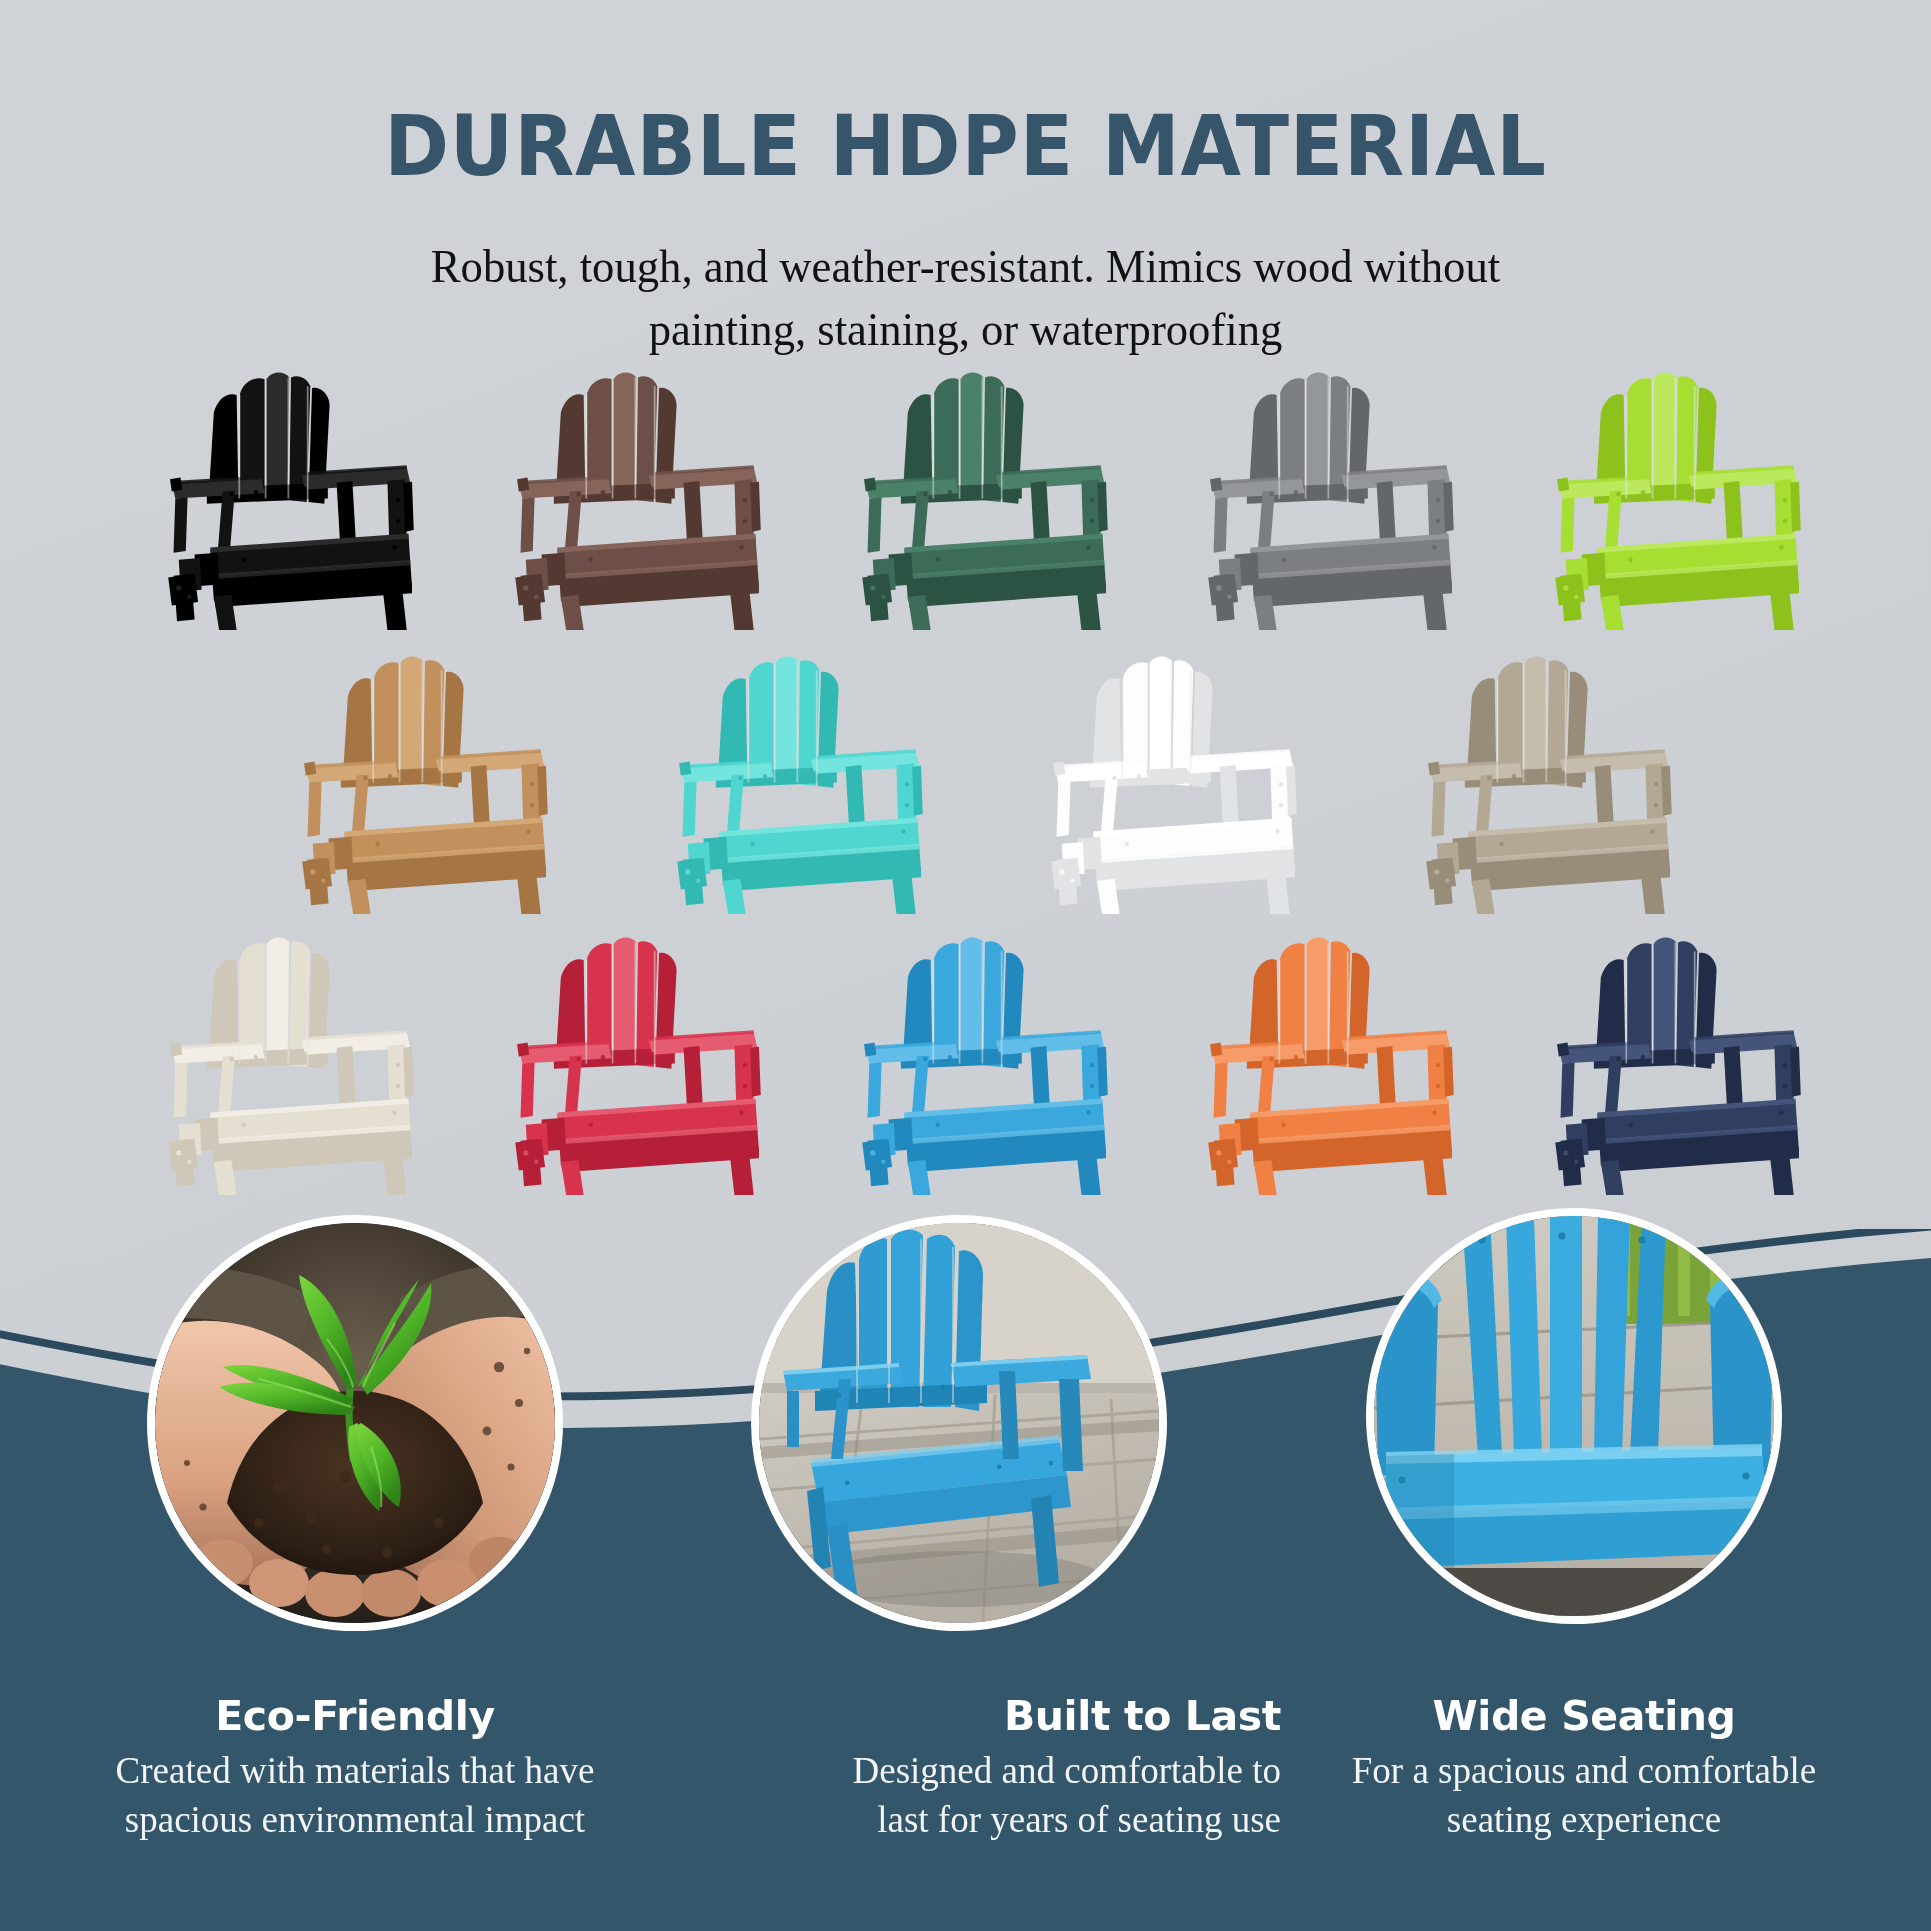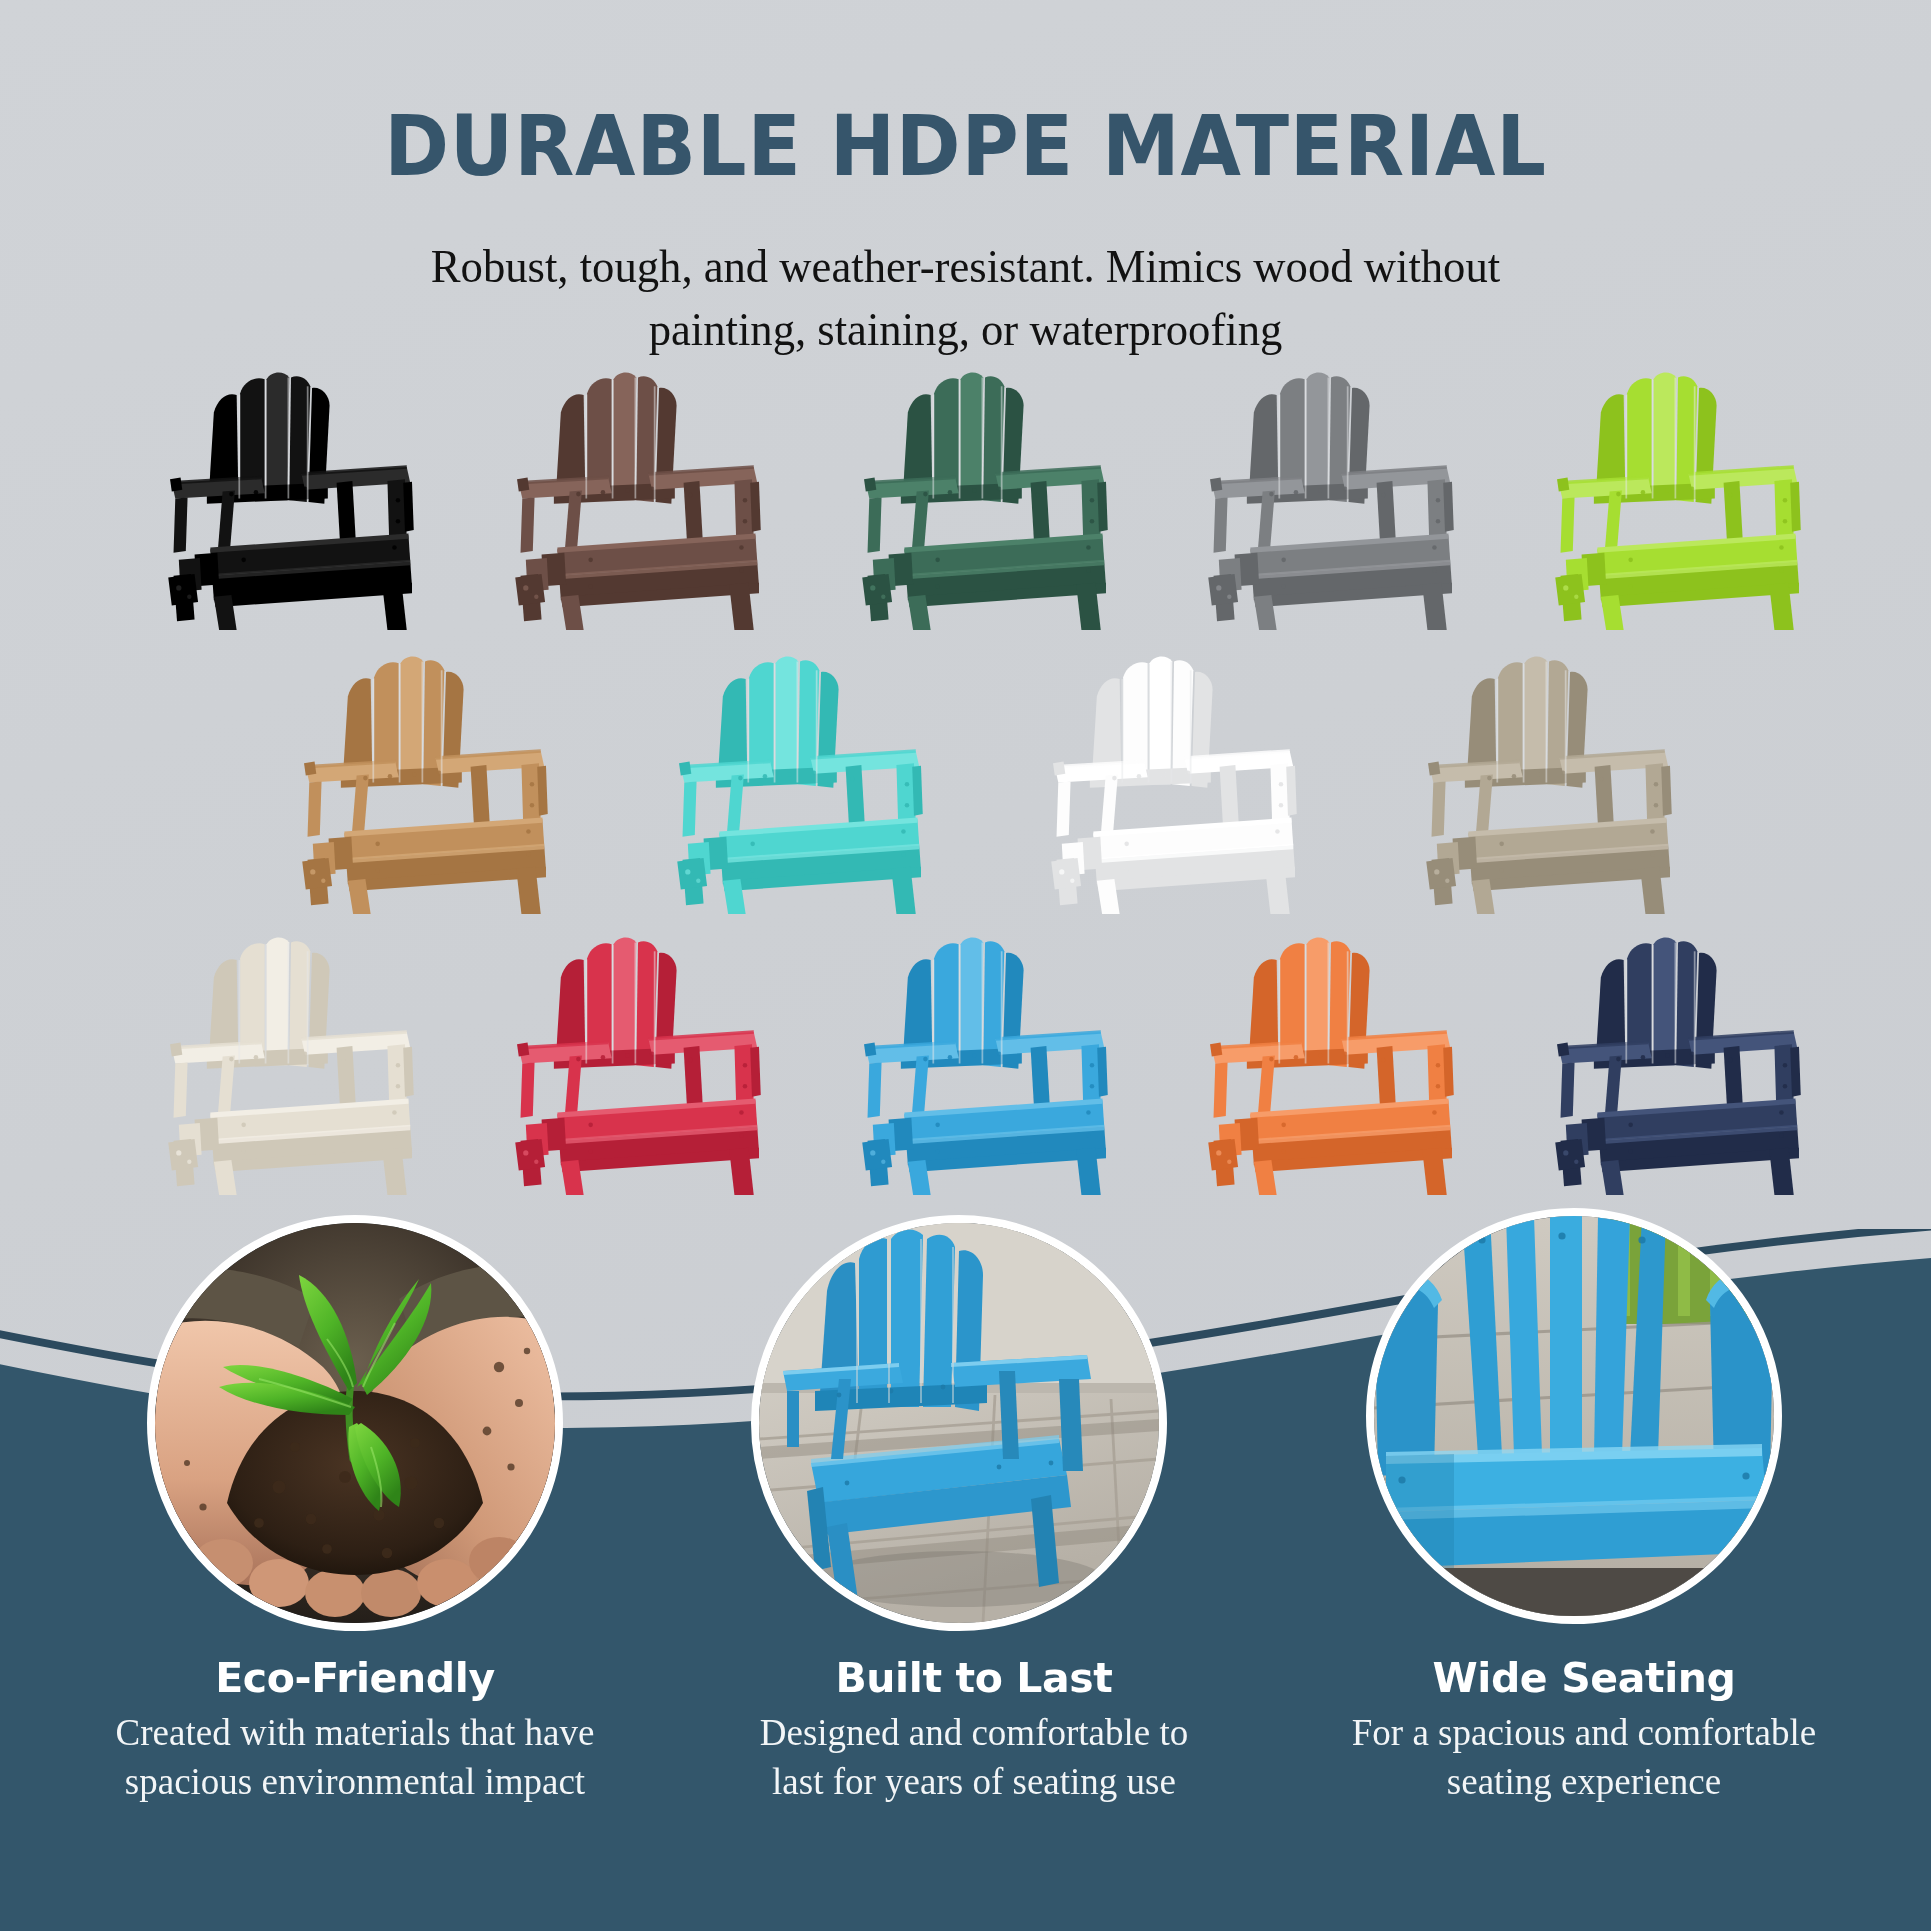--- a/index.html
+++ b/index.html
@@ -61,28 +61,29 @@
     background:#20303c;
   }
   #circle-eco   { left:147px;  top:1215px; }
   #circle-built { left:751px;  top:1215px; }
   #circle-wide  { left:1366px; top:1208px; }
   .photo-circle svg { display:block; width:100%; height:100%; }
 
   
   .feature { position:absolute; text-align:center; width:614px; }
   #feat-eco   { left:48px;   top:1654px; }
-  #feat-built { left:667px;  top:1654px; }
+  #feat-built { left:667px;  top:1654px;text-align:right; }
   #feat-wide  { left:1277px; top:1654px; }
   .feature-title {
     font-family:"DejaVu Sans", sans-serif;
     font-weight:700;
     font-size:41px;
     color:#ffffff;
     letter-spacing:-0.4px;
+    margin-top:38px;
   }
   .feature-desc {
     margin-top:7px;
     font-family:"Liberation Serif", serif;
     font-size:37px;
     color:#f2f5f7;
     line-height:1.32;
   }
 </style>
 </head>

